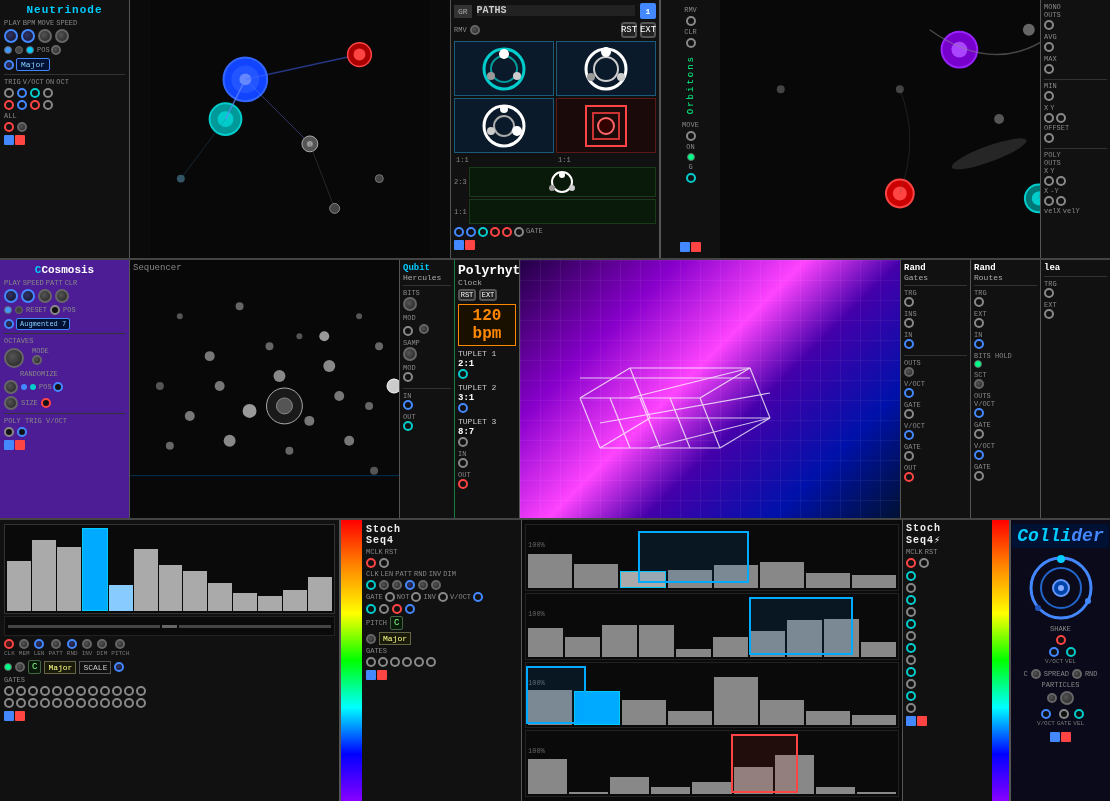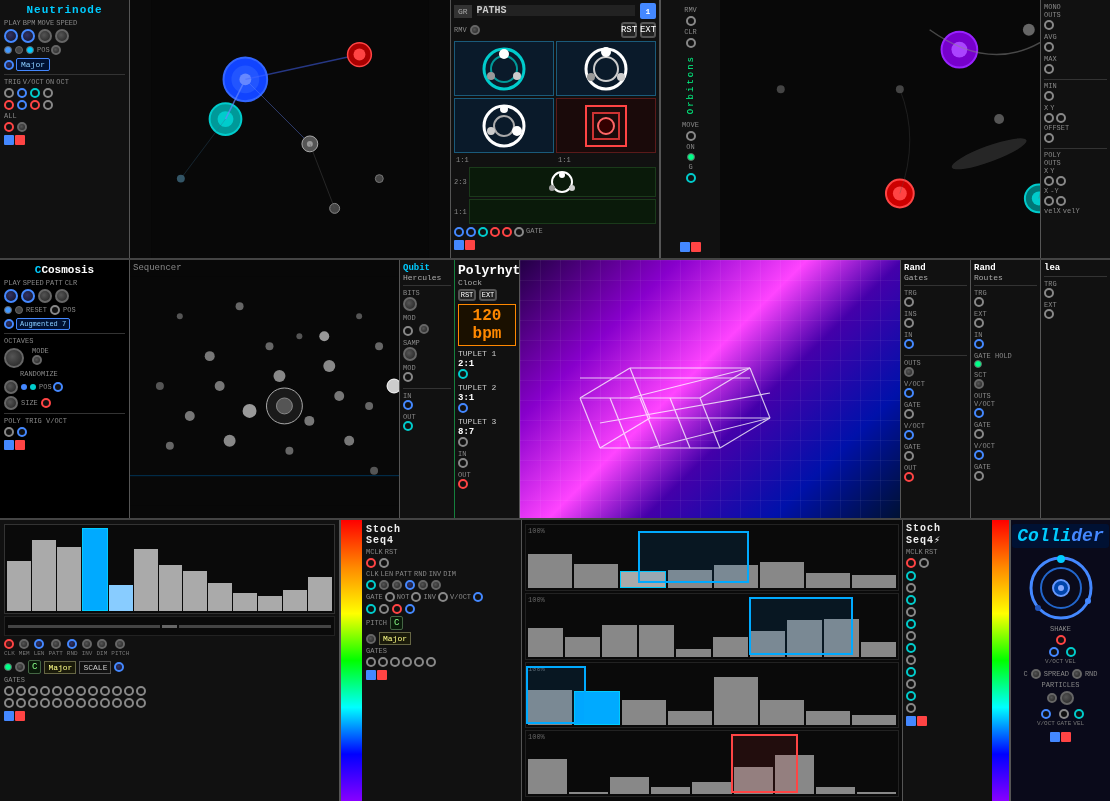--- a/index.html
+++ b/index.html
@@ -155,21 +155,21 @@
 
     
     .row2 {
       display: flex;
       border-bottom: 2px solid #444;
       height: 260px;
     }
 
     .cosmosis {
       width: 130px;
-      background: #000000;
+      background: #4c1d95;
       border-right: 1px solid #555;
       flex-shrink: 0;
       padding: 4px;
     }
     .cosmosis-title {
       color: #00ccff;
       font-size: 11px;
       font-weight: bold;
       text-align: center;
       margin-bottom: 3px;
@@ -468,21 +468,21 @@
     .seq4-panel {
       background: #0a0a0a;
       border: 1px solid #222;
       margin: 1px 0;
       position: relative;
       height: 55px;
       overflow: hidden;
     }
     .seq4-panel-label {
       position: absolute;
-      top: 2px; left: 2px;
+      top: 16px; left: 2px;
       font-size: 7px;
       color: #666;
     }
     .stoch4-title {
       color: #eee;
       font-size: 10px;
       font-weight: bold;
       letter-spacing: 1px;
       margin-bottom: 2px;
     }
@@ -1004,21 +1004,21 @@
     <div class="rand-module2">
       <div style="font-size:9px;color:#fff;font-weight:bold;">Rand</div>
       <div style="font-size:8px;color:#aaa;">Routes</div>
       <div class="divider"></div>
       <div class="label-sm">TRG</div>
       <div class="jack"></div>
       <div class="label-sm">EXT</div>
       <div class="jack"></div>
       <div class="label-sm">IN</div>
       <div class="jack jack-blue"></div>
-      <div class="label-sm">GATE HOLD</div>
+      <div class="label-sm">BITS HOLD</div>
       <div class="led led-on"></div>
       <div class="label-sm">SCT</div>
       <div class="knob knob-sm"></div>
       <div class="label-sm">OUTS</div>
       <div class="label-sm">V/OCT</div>
       <div class="jack jack-blue"></div>
       <div class="label-sm">GATE</div>
       <div class="jack"></div>
       <div class="label-sm">V/OCT</div>
       <div class="jack jack-blue"></div>

